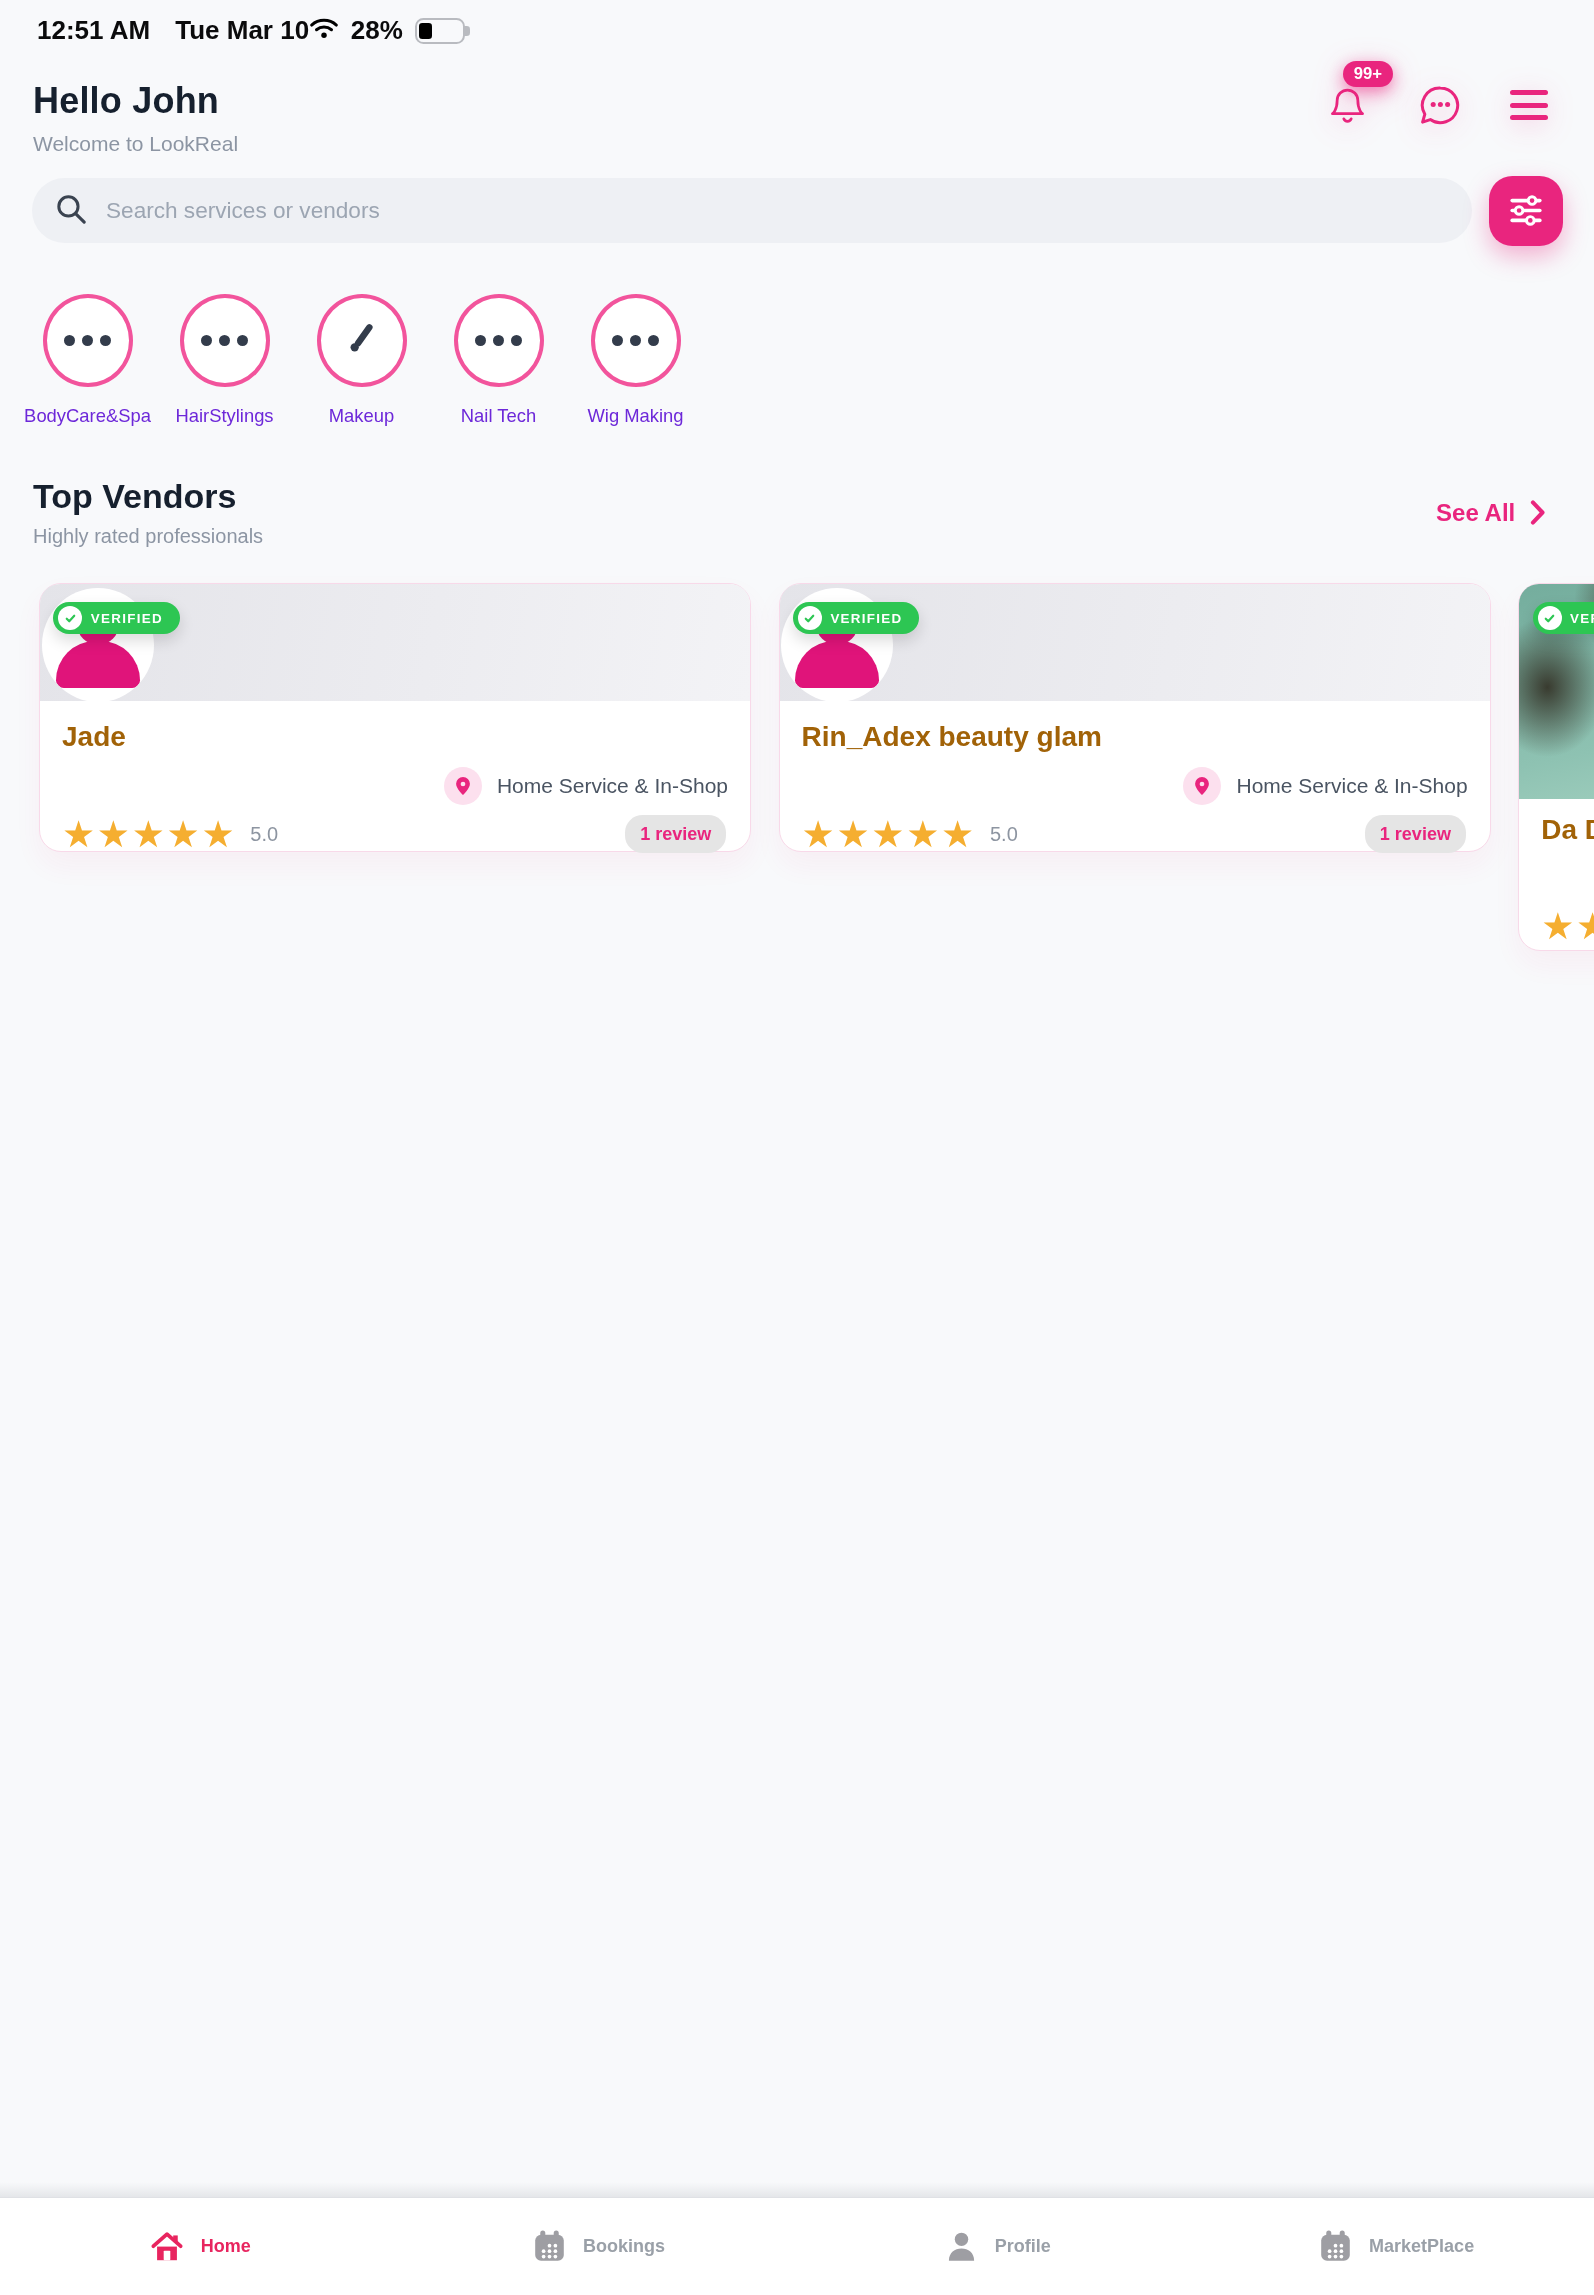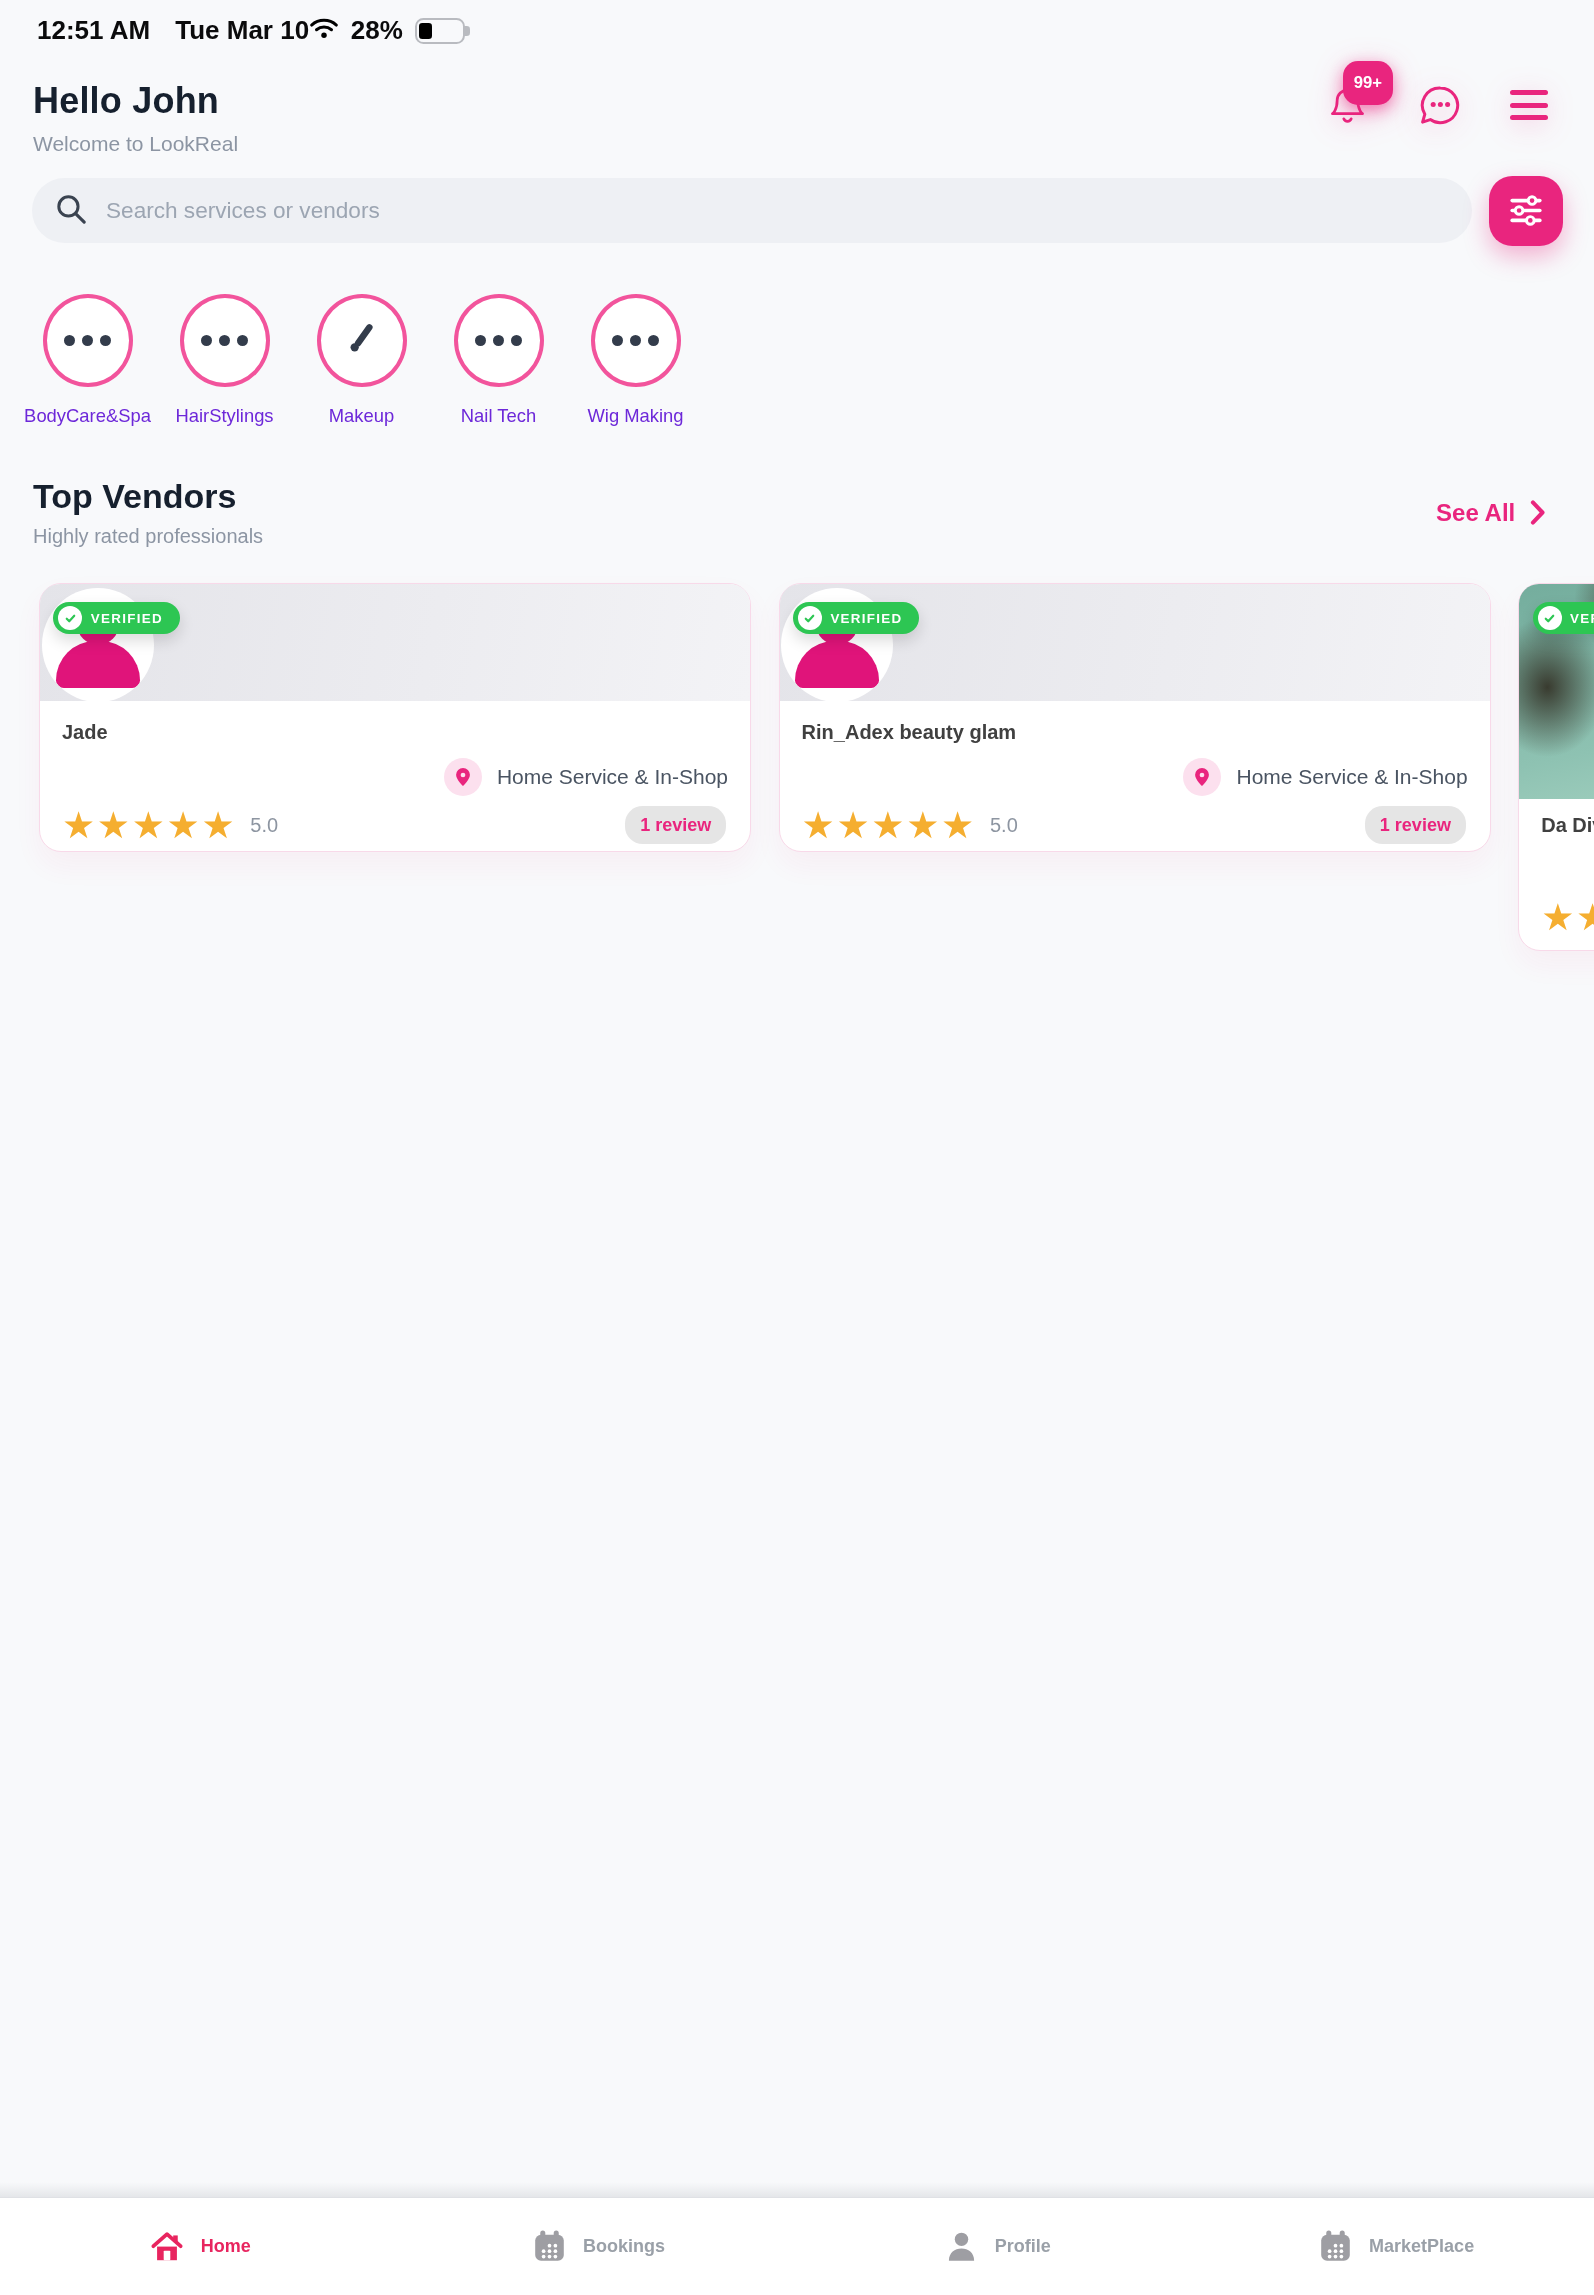--- a/index.html
+++ b/index.html
@@ -14,21 +14,21 @@
   .battery{position:relative;width:50px;height:26px;border:2.5px solid #B9BBC0;border-radius:8.4px;display:flex;align-items:center;padding:2.5px;box-sizing:border-box;margin-right:6.7px;}
   .battery-fill{width:12.5px;height:16px;background:#000;border-radius:3.3px;}
   .battery-nub{position:absolute;right:-7.5px;top:6.7px;width:5px;height:10px;background:#B9BBC0;border-radius:0 3.3px 3.3px 0;}
 
   
   .header{position:relative;padding:25px 35px 0 33px;}
   .greeting{font-size:36px;font-weight:800;color:#16202E;letter-spacing:0.2px;}
   .welcome{margin-top:10px;font-size:21px;color:#8C95A3;}
   .header-icons{position:absolute;top:28px;right:47px;display:flex;align-items:center;gap:48px;}
   .icon-btn{position:relative;display:flex;align-items:center;justify-content:center;filter:drop-shadow(0 5px 13.4px rgba(233,37,126,.28));}
-  .notif-badge{position:absolute;top:-22px;left:16.7px;background:#E9257E;color:#fff;font-size:16.7px;font-weight:700;padding:12px 11px;border-radius:15px;box-shadow:0 5px 13.4px rgba(233,37,126,.45);}
+  .notif-badge{position:absolute;top:-22px;left:16.7px;background:#E9257E;color:#fff;font-size:16.7px;font-weight:700;padding:3px 11px;border-radius:15px;box-shadow:0 5px 13.4px rgba(233,37,126,.45);}
   .burger{display:flex;flex-direction:column;gap:7.5px;}
   .burger span{display:block;width:38px;height:5px;border-radius:2.5px;background:#E9257E;}
 
   
   .search-row{display:flex;align-items:center;gap:16.7px;margin:20px 32px 0 32px;}
   .search-box{flex:1;height:65px;background:#EEF0F4;border-radius:33px;display:flex;align-items:center;gap:15px;padding:0 22px;box-sizing:border-box;}
   .search-box input{flex:1;border:none;outline:none;background:transparent;font-family:"Liberation Sans",sans-serif;font-size:22.6px;color:#333B47;}
   .search-box input::placeholder{color:#9CA5B2;}
   .filter-btn{width:74px;height:70px;border-radius:23.4px;background:#E9257E;display:flex;align-items:center;justify-content:center;border:none;box-shadow:0 10px 25px rgba(233,37,126,.35);cursor:pointer;}
 
@@ -59,21 +59,21 @@
       radial-gradient(167px 75px at 42% 100%, rgba(255,255,244,.95), transparent 70%),
       linear-gradient(168deg,#74ad9d 0%,#8ec2b2 50%,#a7d4c3 78%,#cfe8da 100%);}
   .avatar{position:absolute;left:1.7px;top:3.3px;width:112px;height:114px;background:#fff;border-radius:50%;overflow:hidden;}
   .av-head{position:absolute;left:50%;transform:translateX(-50%);top:15px;width:42px;height:42px;border-radius:50%;background:#E0147A;}
   .av-body{position:absolute;left:50%;transform:translateX(-50%);bottom:13.4px;width:84px;height:47px;background:#E0147A;border-radius:42px 42px 8.4px 8.4px;}
   .verified{position:absolute;left:13.4px;top:17.6px;display:flex;align-items:center;gap:8.4px;background:#2DC653;border-radius:16.7px;padding:4.2px 16.7px 4.2px 5px;box-shadow:0 6.7px 15px rgba(0,0,0,.14);}
   .v-check{width:24px;height:24px;border-radius:50%;background:#fff;display:flex;align-items:center;justify-content:center;}
   .v-label{color:#fff;font-size:13.4px;font-weight:700;letter-spacing:1.3px;}
   .card-body{padding:20px 22px 0 22px;}
   .vcard.tall .card-body{padding-top:15px;}
-  .v-name{font-size:20px;font-weight:800;color:#404040;}
+  .v-name{font-size:28px;font-weight:800;color:#a16207;}
   .loc-row{display:flex;align-items:center;gap:15px;margin-top:14px;justify-content:flex-end;}
   .pin-circle{width:38px;height:38px;border-radius:50%;background:#FCE0EE;display:flex;align-items:center;justify-content:center;}
   .loc-text{font-size:21px;color:#4A5462;}
   .rating-row{display:flex;align-items:center;margin-top:10px;}
   .stars{font-size:37px;line-height:1;color:#F5AE30;letter-spacing:1.7px;}
   .rating-val{margin-left:14px;font-size:20px;color:#8D95A1;}
   .review-pill{margin-left:auto;margin-right:1.7px;background:#e5e5e5;color:#E9257E;font-size:18px;font-weight:700;padding:8.4px 15px;border-radius:17.6px;}
 
   
   .bottom-nav{position:absolute;left:0;right:0;bottom:0;height:97px;background:#fff;border-top:0.8px solid #DFE1E5;display:flex;align-items:center;}

